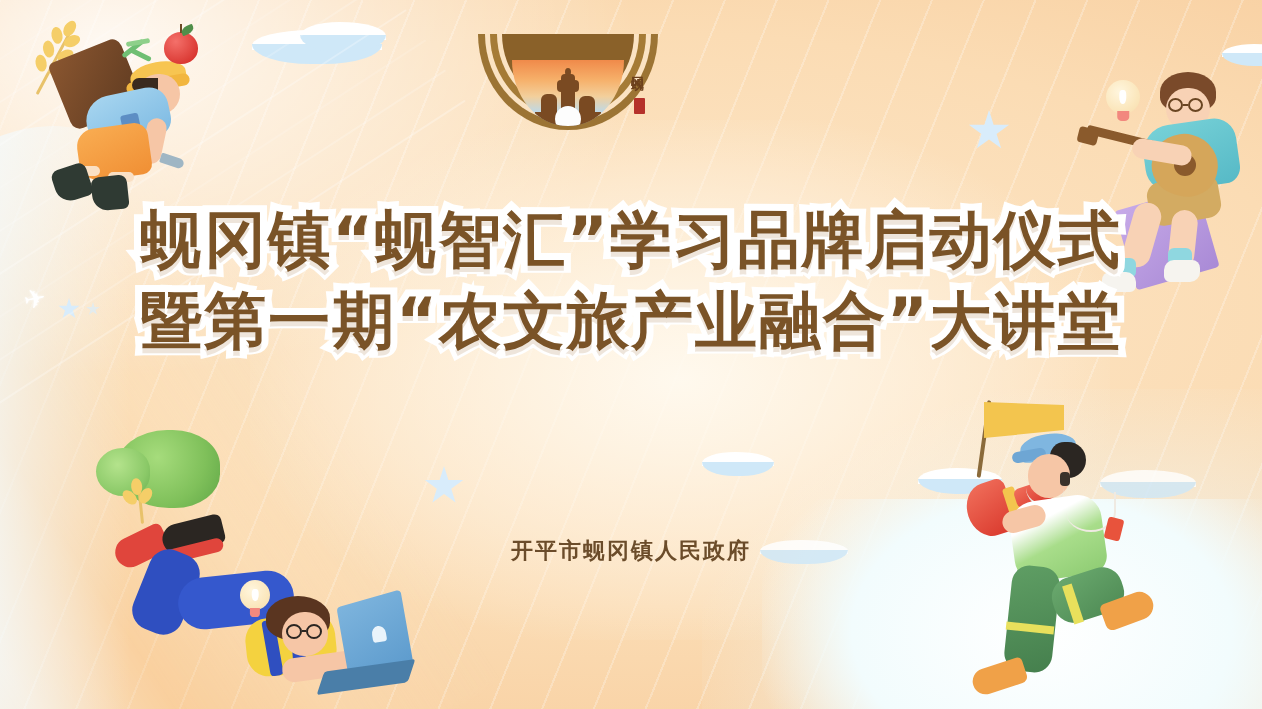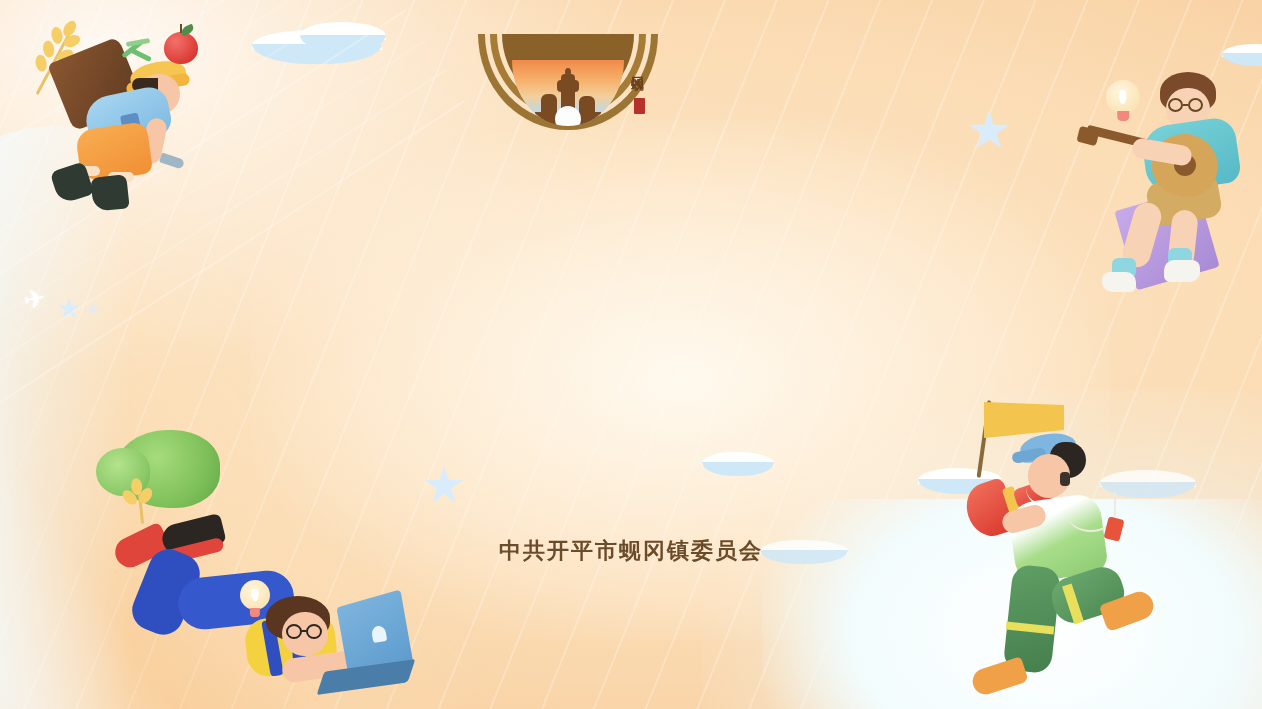--- a/index.html
+++ b/index.html
@@ -425,19 +425,21 @@
         <i style="left:0;top:38px;width:66px;height:14px;"></i>
       </div>
       <div class="fan-moon"></div>
     </div>
     <div class="fan-cn">蚬冈</div>
     <div class="fan-seal"></div>
   </div>
 
 
   <div id="headline">
+    <div class="line">蚬冈镇“蚬智汇”学习品牌启动仪式</div>
+    <div class="line">暨第一期“农文旅产业融合”大讲堂</div>
   </div>
 
   <div id="signature">
-    <div>中共开平市蚬冈镇委员会</div>
+    <div>开平市蚬冈镇人民政府</div>
   </div>
 
 </div>
 
 </body></html>

